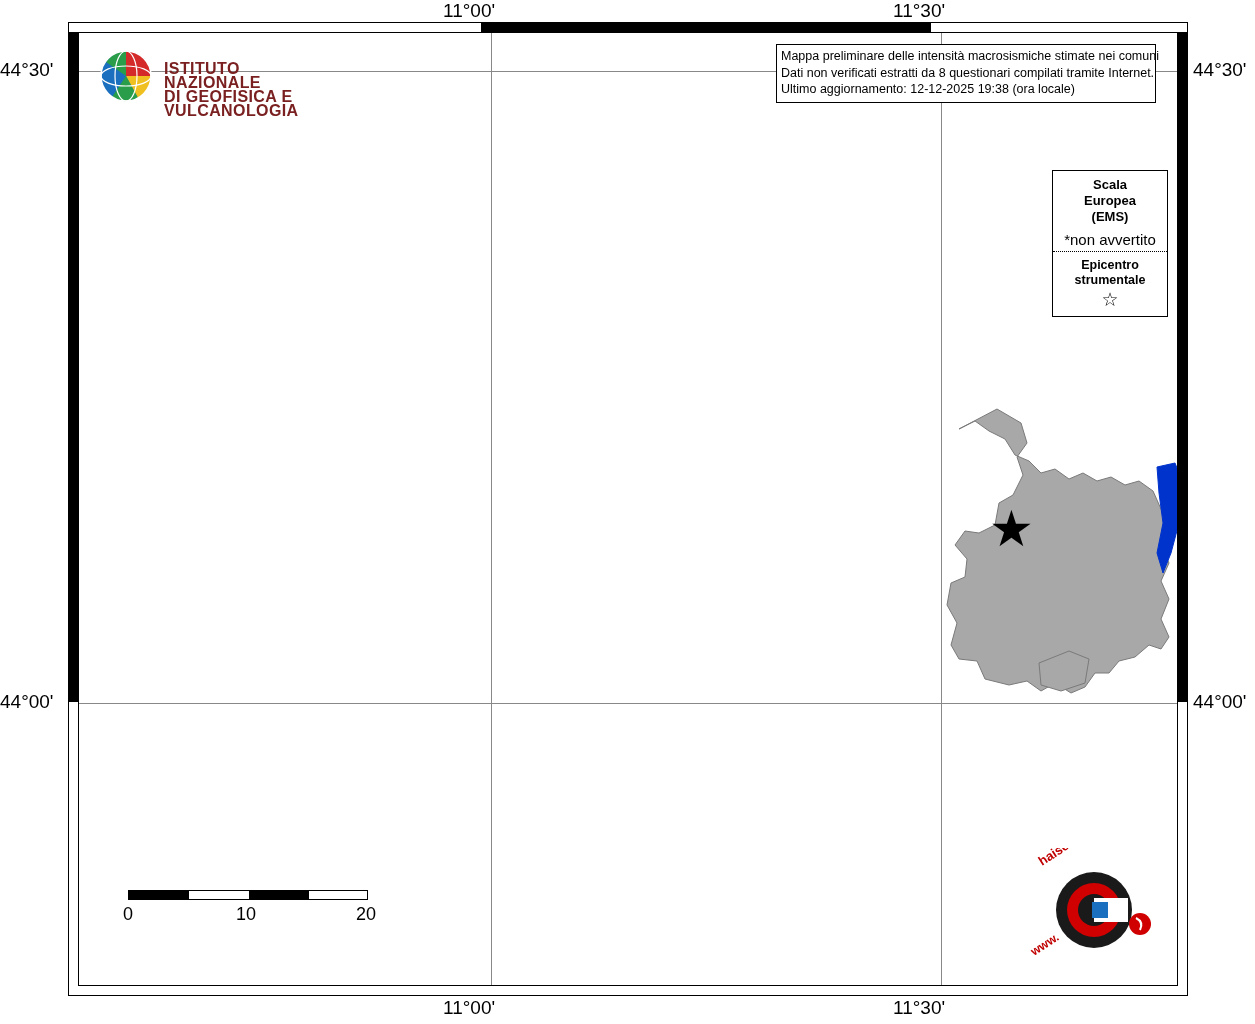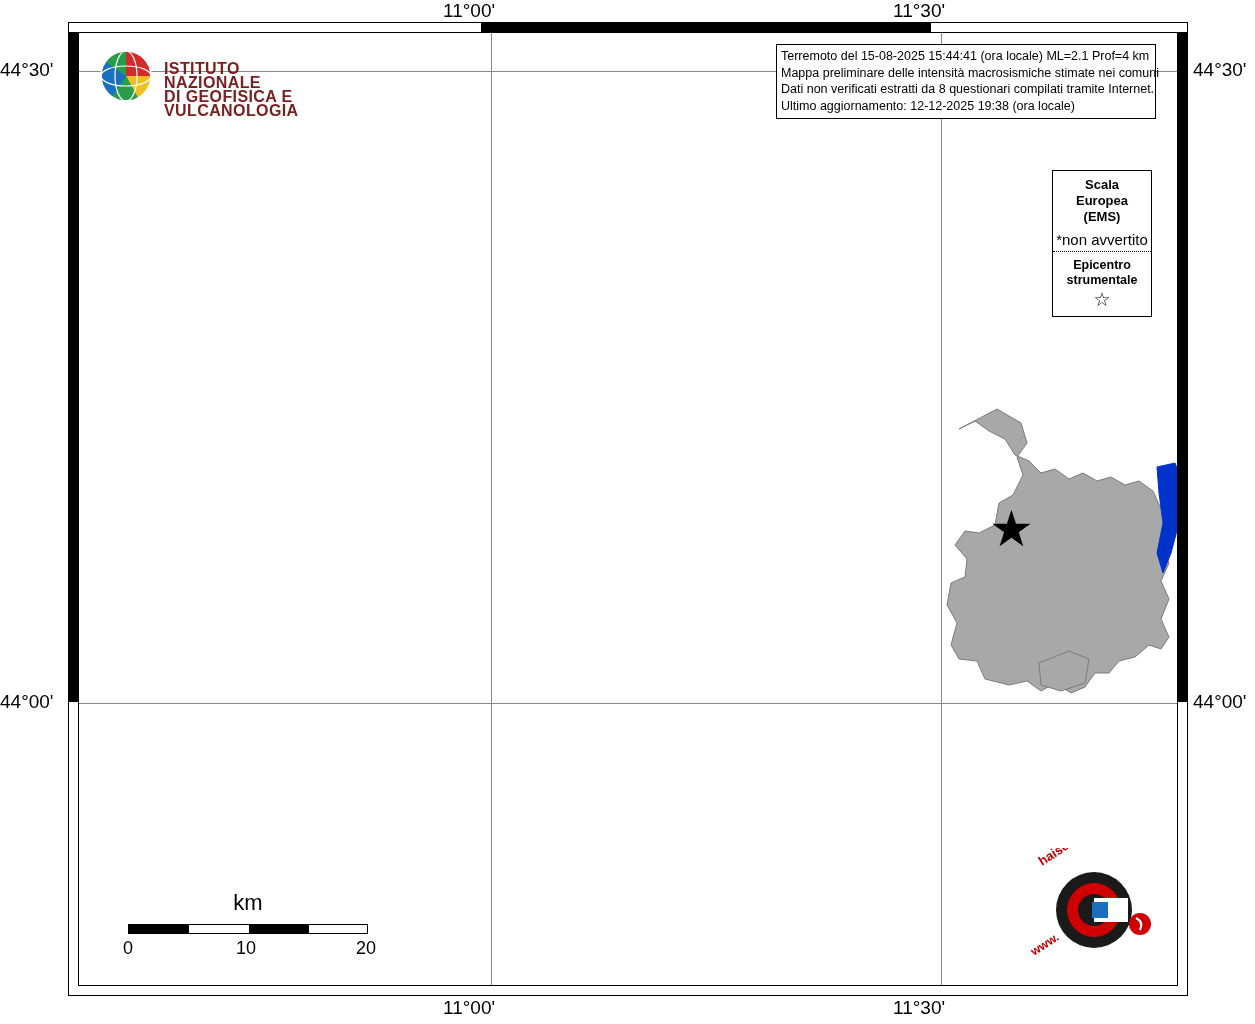--- a/index.html
+++ b/index.html
@@ -115,21 +115,21 @@
     line-height: 16.5px;
     color: #000000;
   }
   .info-box div { white-space: nowrap; }
 
   
   .legend {
     position: absolute;
     left: 1052px;
     top: 170px;
-    width: 100px;
+    width: 116px;
     border: 1px solid #000000;
     background: #ffffff;
     box-sizing: border-box;
     padding: 6px 0 6px 0;
     text-align: center;
   }
   .legend-title {
     font-size: 13px;
     font-weight: bold;
     line-height: 16px;
@@ -286,21 +286,20 @@
       <ellipse cx="28" cy="28" rx="11" ry="25" fill="none" stroke="#ffffff" stroke-width="1.2"></ellipse>
       <circle cx="28" cy="28" r="25" fill="none" stroke="#ffffff" stroke-width="1.5"></circle>
     </svg>
     <div class="ingv-text">
       <div>ISTITUTO NAZIONALE</div>
       <div>DI GEOFISICA E VULCANOLOGIA</div>
     </div>
   </div>
 
   <div class="info-box">
-    <div>Terremoto del 15-08-2025 15:44:41 (ora locale) ML=2.1 Prof=4 km</div>
     <div>Mappa preliminare delle intensità macrosismiche stimate nei comuni</div>
     <div>Dati non verificati estratti da 8 questionari compilati tramite Internet.</div>
     <div>Ultimo aggiornamento: 12-12-2025 19:38 (ora locale)</div>
   </div>
 
   <div class="legend">
     <div class="legend-title">
       <div>Scala</div>
       <div>Europea</div>
       <div>(EMS)</div>
@@ -309,21 +308,20 @@
     <div class="legend-epi-title">
       <div>Epicentro</div>
       <div>strumentale</div>
     </div>
     <div class="legend-epi-star">☆</div>
   </div>
 
   <div class="epicenter">★</div>
 
   <div class="scalebar">
-    <div class="scalebar-title">km</div>
     <div class="scalebar-track">
       <div class="scalebar-seg" style="left:0px;width:60px;"></div>
       <div class="scalebar-seg" style="left:120px;width:60px;"></div>
     </div>
     <div class="scalebar-labels">
       <span style="left:-5px;">0</span>
       <span style="left:108px;">10</span>
       <span style="left:228px;">20</span>
     </div>
   </div>

